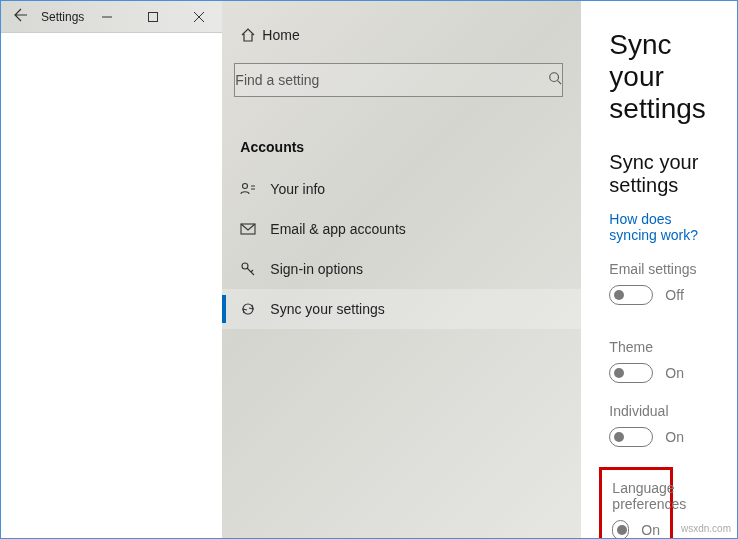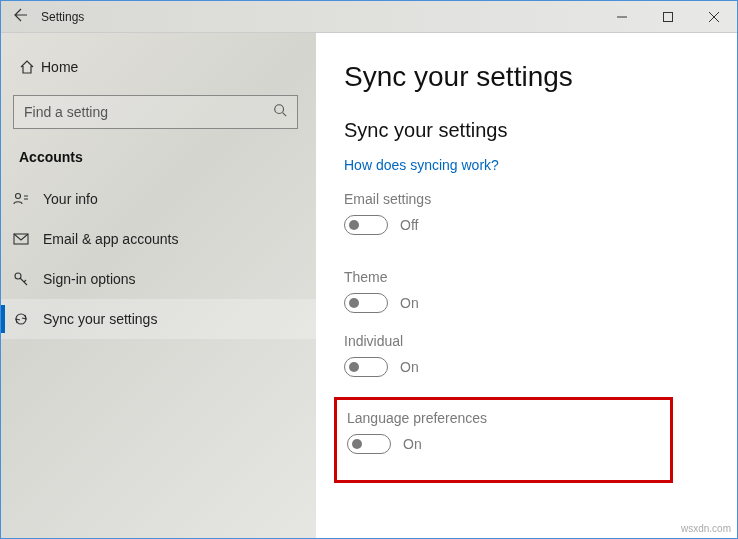--- a/index.html
+++ b/index.html
@@ -1,34 +1,34 @@
 <!DOCTYPE html>
 <html><head>
 <meta charset="utf-8">
 <style>
   * { margin: 0; padding: 0; box-sizing: border-box; font-family: "Segoe UI", Arial, sans-serif; }
   body { width: 738px; height: 539px; background: #fff; position: relative; overflow: hidden; }
-  .window { width: 738px; height: 539px; display: flex; flex-direction: column; border: 1px solid #4a90d9; }
+  .window { width: 738px; height: 539px; display: flex; flex-direction: row; border: 1px solid #4a90d9; }
   .titlebar { height: 32px; display: flex; align-items: center; background: linear-gradient(to right, #d8d8d4, #e8e8e6); border-bottom: 1px solid #ccc; }
   .titlebar .back { width: 40px; text-align: center; font-size: 16px; color: #333; cursor: pointer; }
   .titlebar .title { font-size: 12px; color: #222; flex: 0 0 auto; }
   .titlebar .spacer { flex: 1; }
   .winbtn { width: 46px; height: 32px; display: flex; align-items: center; justify-content: center; font-size: 12px; color: #333; cursor: pointer; }
   .winbtn svg { width: 10px; height: 10px; }
   .body { flex: 1; display: flex; overflow: hidden; }
-  .sidebar { width: 315px; background: linear-gradient(135deg, #e1e0db 0%, #d5d5d0 40%, #e6e6e2 100%); padding: 18px 0 0 0; overflow: hidden; }
+  .sidebar { width: 359px; background: linear-gradient(135deg, #e1e0db 0%, #d5d5d0 40%, #e6e6e2 100%); padding: 18px 0 0 0; overflow: hidden; }
   .home-row { display: flex; align-items: center; padding: 8px 18px; cursor: pointer; }
   .home-row .icon { width: 22px; display: flex; justify-content: flex-start; }
   .home-row .label { font-size: 14px; color: #222; }
-  .searchbox { margin: 12px 18px 12px 12px; height: 34px; border: 1px solid #888; background: rgba(255,255,255,0.15); display: flex; align-items: center; padding: 0 10px; }
+  .searchbox { margin: 12px 18px 34px 12px; height: 34px; border: 1px solid #888; background: rgba(255,255,255,0.15); display: flex; align-items: center; padding: 0 0; }
   .searchbox input { flex: 1; background: transparent; border: none; outline: none; font-size: 14px; color: #555; }
   .searchbox input::placeholder { color: #555; font-style: normal; }
   .searchbox .sicn { color: #555; }
   .section-head { padding: 8px 18px 14px 18px; font-size: 14px; font-weight: 600; color: #111; }
-  .navitem { display: flex; align-items: center; padding: 12px 18px 12px 12px; cursor: pointer; position: relative; }
+  .navitem { display: flex; align-items: center; padding: 12px 18px 12px 18px; cursor: pointer; position: relative; }
   .navitem .icon { width: 30px; display: flex; justify-content: flex-start; color: #333; }
   .navitem .label { font-size: 14px; color: #222; }
   .navitem.selected::before { content: ""; position: absolute; left: 0; top: 6px; bottom: 6px; width: 4px; background: #0067c0; }
   .navitem.selected { background: rgba(255,255,255,0.25); }
   .content { flex: 1; padding: 28px 28px 10px 28px; overflow: hidden; position: relative; }
   .h1 { font-size: 28px; font-weight: 400; color: #111; margin-bottom: 26px; }
   .h2 { font-size: 20px; font-weight: 400; color: #111; margin-bottom: 14px; }
   .link { color: #0067c0; font-size: 14px; margin-bottom: 18px; cursor: pointer; display: inline-block; }
   .setting-label { font-size: 14px; color: #7a7a7a; margin-bottom: 8px; }
   .toggle-row { display: flex; align-items: center; margin-bottom: 20px; }

